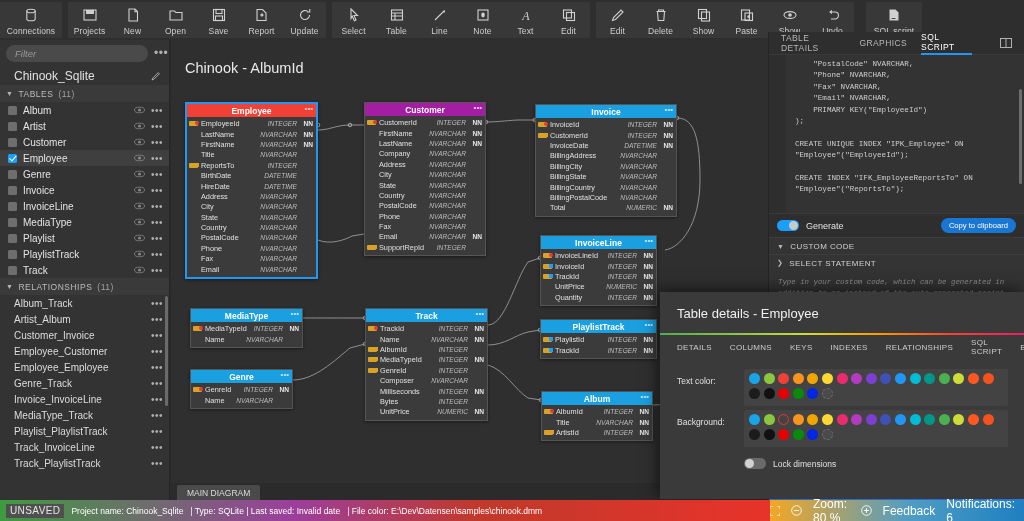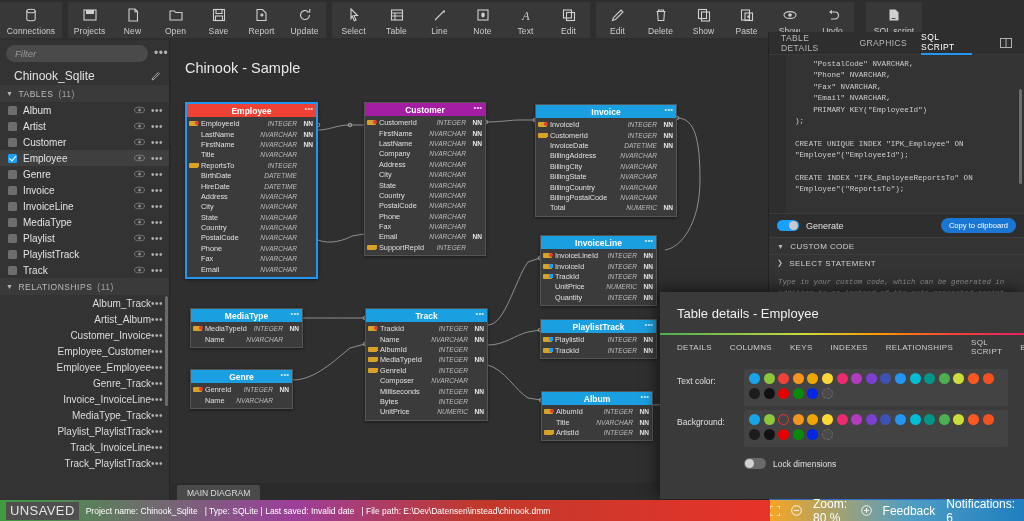--- a/index.html
+++ b/index.html
@@ -61,21 +61,21 @@
   }
   .tbl-row.sel { background: #3f3f3f; }
   .cb { width: 9px; height: 9px; border-radius: 1.5px; background: #6e6e6e; flex: 0 0 auto; }
   .cb.on { background: #1a9fff; position: relative; }
   .cb.on::after {
     content: ""; position: absolute; left: 2.5px; top: .5px; width: 3px; height: 5.5px;
     border: solid #fff; border-width: 0 1.4px 1.4px 0; transform: rotate(42deg);
   }
   .tbl-row .nm { flex: 1; font-size: 10px; color: #e3e3e3; }
   .eye { opacity: .65; }
-  .rel-row { display:flex; align-items:center; height: 16px; padding: 0 6px 0 14px; cursor: default; text-align: right; }
+  .rel-row { display:flex; align-items:center; height: 16px; padding: 0 6px 0 14px; cursor: default; }
   .rel-row .nm { flex:1; font-size: 10px; color: #dcdcdc; }
   .sb-vscroll { position: absolute; right: 1px; top: 230px; width: 3px; height: 110px;
      background: #6a6a6a; border-radius: 2px; }
 
   
   .canvas {
     position: absolute; left: 171px; top: 40px; right: 256px; bottom: 21px;
     background: #2f2f2f; overflow: hidden;
   }
   .diagram-title { position: absolute; left: 14px; top: 20px; font-size: 14.5px; color: #e8e8e8; }
@@ -165,21 +165,21 @@
   .sw.empty { background: #4a4a4a; border: 1px dashed #6d6d6d; }
   .lockrow { display: flex; align-items: center; gap: 7px; padding: 9px 0 0 84px; }
   .locklbl { font-size: 8.5px; color: #e0e0e0; }
 
   
   .status { position: absolute; left: 0; bottom: 0; width: 1024px; height: 21px;
             display: flex; align-items: center; }
   .st-left { flex: 0 0 770px; height: 21px; display: flex; align-items: center; gap: 7px;
              padding-left: 6px;
              background: linear-gradient(90deg,#3f9b3f 0%, #9c3f9c 38%, #c0392b 62%, #e8332a 100%); }
-  .unsaved-badge { background: #4f4f4f; color: #e6e6e6; font-size: 13px; padding: 1.5px 4px;
+  .unsaved-badge { background: #4f4f4f; color: #e6e6e6; font-size: 10px; padding: 1.5px 4px;
                    letter-spacing: .4px; }
   .st-txt { font-size: 8.5px; color: #fff; }
   .st-right { flex: 1; height: 21px; display: flex; align-items: center; gap: 11px;
               justify-content: flex-end; padding-right: 9px;
               background: linear-gradient(90deg,#f5a623 0%, #4f9dc4 55%, #1f7fc0 100%); }
   .st-right span { font-size: 12px; color: #fff; }
   .st-ic { cursor: default; }
 </style>
 </head>
 <body>
@@ -581,21 +581,21 @@
           <div class="rel-row">
             <span class="nm">Track_PlaylistTrack</span>
             <span class="dots-btn" style="font-size:10px">•••</span>
           </div>
         </div>
       <div class="sb-vscroll"></div>
     </div>
   </div>
 
   <div class="canvas">
-    <div class="diagram-title">Chinook - Sample</div>
+    <div class="diagram-title">Chinook - AlbumId</div>
     <svg id="links" width="853" height="460" style="position:absolute;left:0;top:0;pointer-events:none">
         <path d="M-24 130 C-11 130 -7 175 -16 198 C-21 212 -31 216 -41 222" fill="none" stroke="#9a9a9a" stroke-width="0.9"></path>
         <path d="M147 90 C159 90 165 85 179 85 L193 85" fill="none" stroke="#9a9a9a" stroke-width="0.9"></path>
         <path d="M147 200 C159 205 174 200 181 196 L193 194" fill="none" stroke="#9a9a9a" stroke-width="0.9"></path>
         <path d="M315 82 C329 82 339 80 349 80 L364 80" fill="none" stroke="#9a9a9a" stroke-width="0.9"></path>
         <path d="M506 78 C524 78 529 100 529 140 C529 185 509 208 494 210" fill="none" stroke="#9a9a9a" stroke-width="0.9"></path>
         <path d="M317 285 C334 285 344 240 357 222 L369 218" fill="none" stroke="#9a9a9a" stroke-width="0.9"></path>
         <path d="M317 305 C334 305 344 295 357 292 L369 290" fill="none" stroke="#9a9a9a" stroke-width="0.9"></path>
         <path d="M317 325 C334 330 344 350 357 358 L370 360" fill="none" stroke="#9a9a9a" stroke-width="0.9"></path>
         <path d="M132 278 C149 278 164 278 179 278 L194 278" fill="none" stroke="#9a9a9a" stroke-width="0.9"></path>
@@ -1218,21 +1218,21 @@
         <span class="locklbl">Lock dimensions</span>
       </div>
     </div>
   </div>
 
   <div class="status">
     <div class="st-left">
       <span class="unsaved-badge">UNSAVED</span>
       <span class="st-txt">Project name: Chinook_Sqlite</span>
       <span class="st-txt">| Type: SQLite | Last saved: Invalid date</span>
-      <span class="st-txt">| File path: E:\Dev\Datensen\instead\chinook.dmm</span>
+      <span class="st-txt">| File color: E:\Dev\Datensen\samples\chinook.dmm</span>
     </div>
     <div class="st-right">
       <span class="st-ic">
         <svg width="10" height="10" viewBox="0 0 10 10">
             <path d="M0 3V0h3M10 3V0H7M0 7v3h3M10 7v3H7" fill="none" stroke="#fff" stroke-width="1"></path>
           </svg>
       </span>
       <span class="st-ic">
         <svg width="11" height="11" viewBox="0 0 11 11">
             <circle cx="5.5" cy="5.5" r="4.8" fill="none" stroke="#fff" stroke-width="0.9"></circle>

